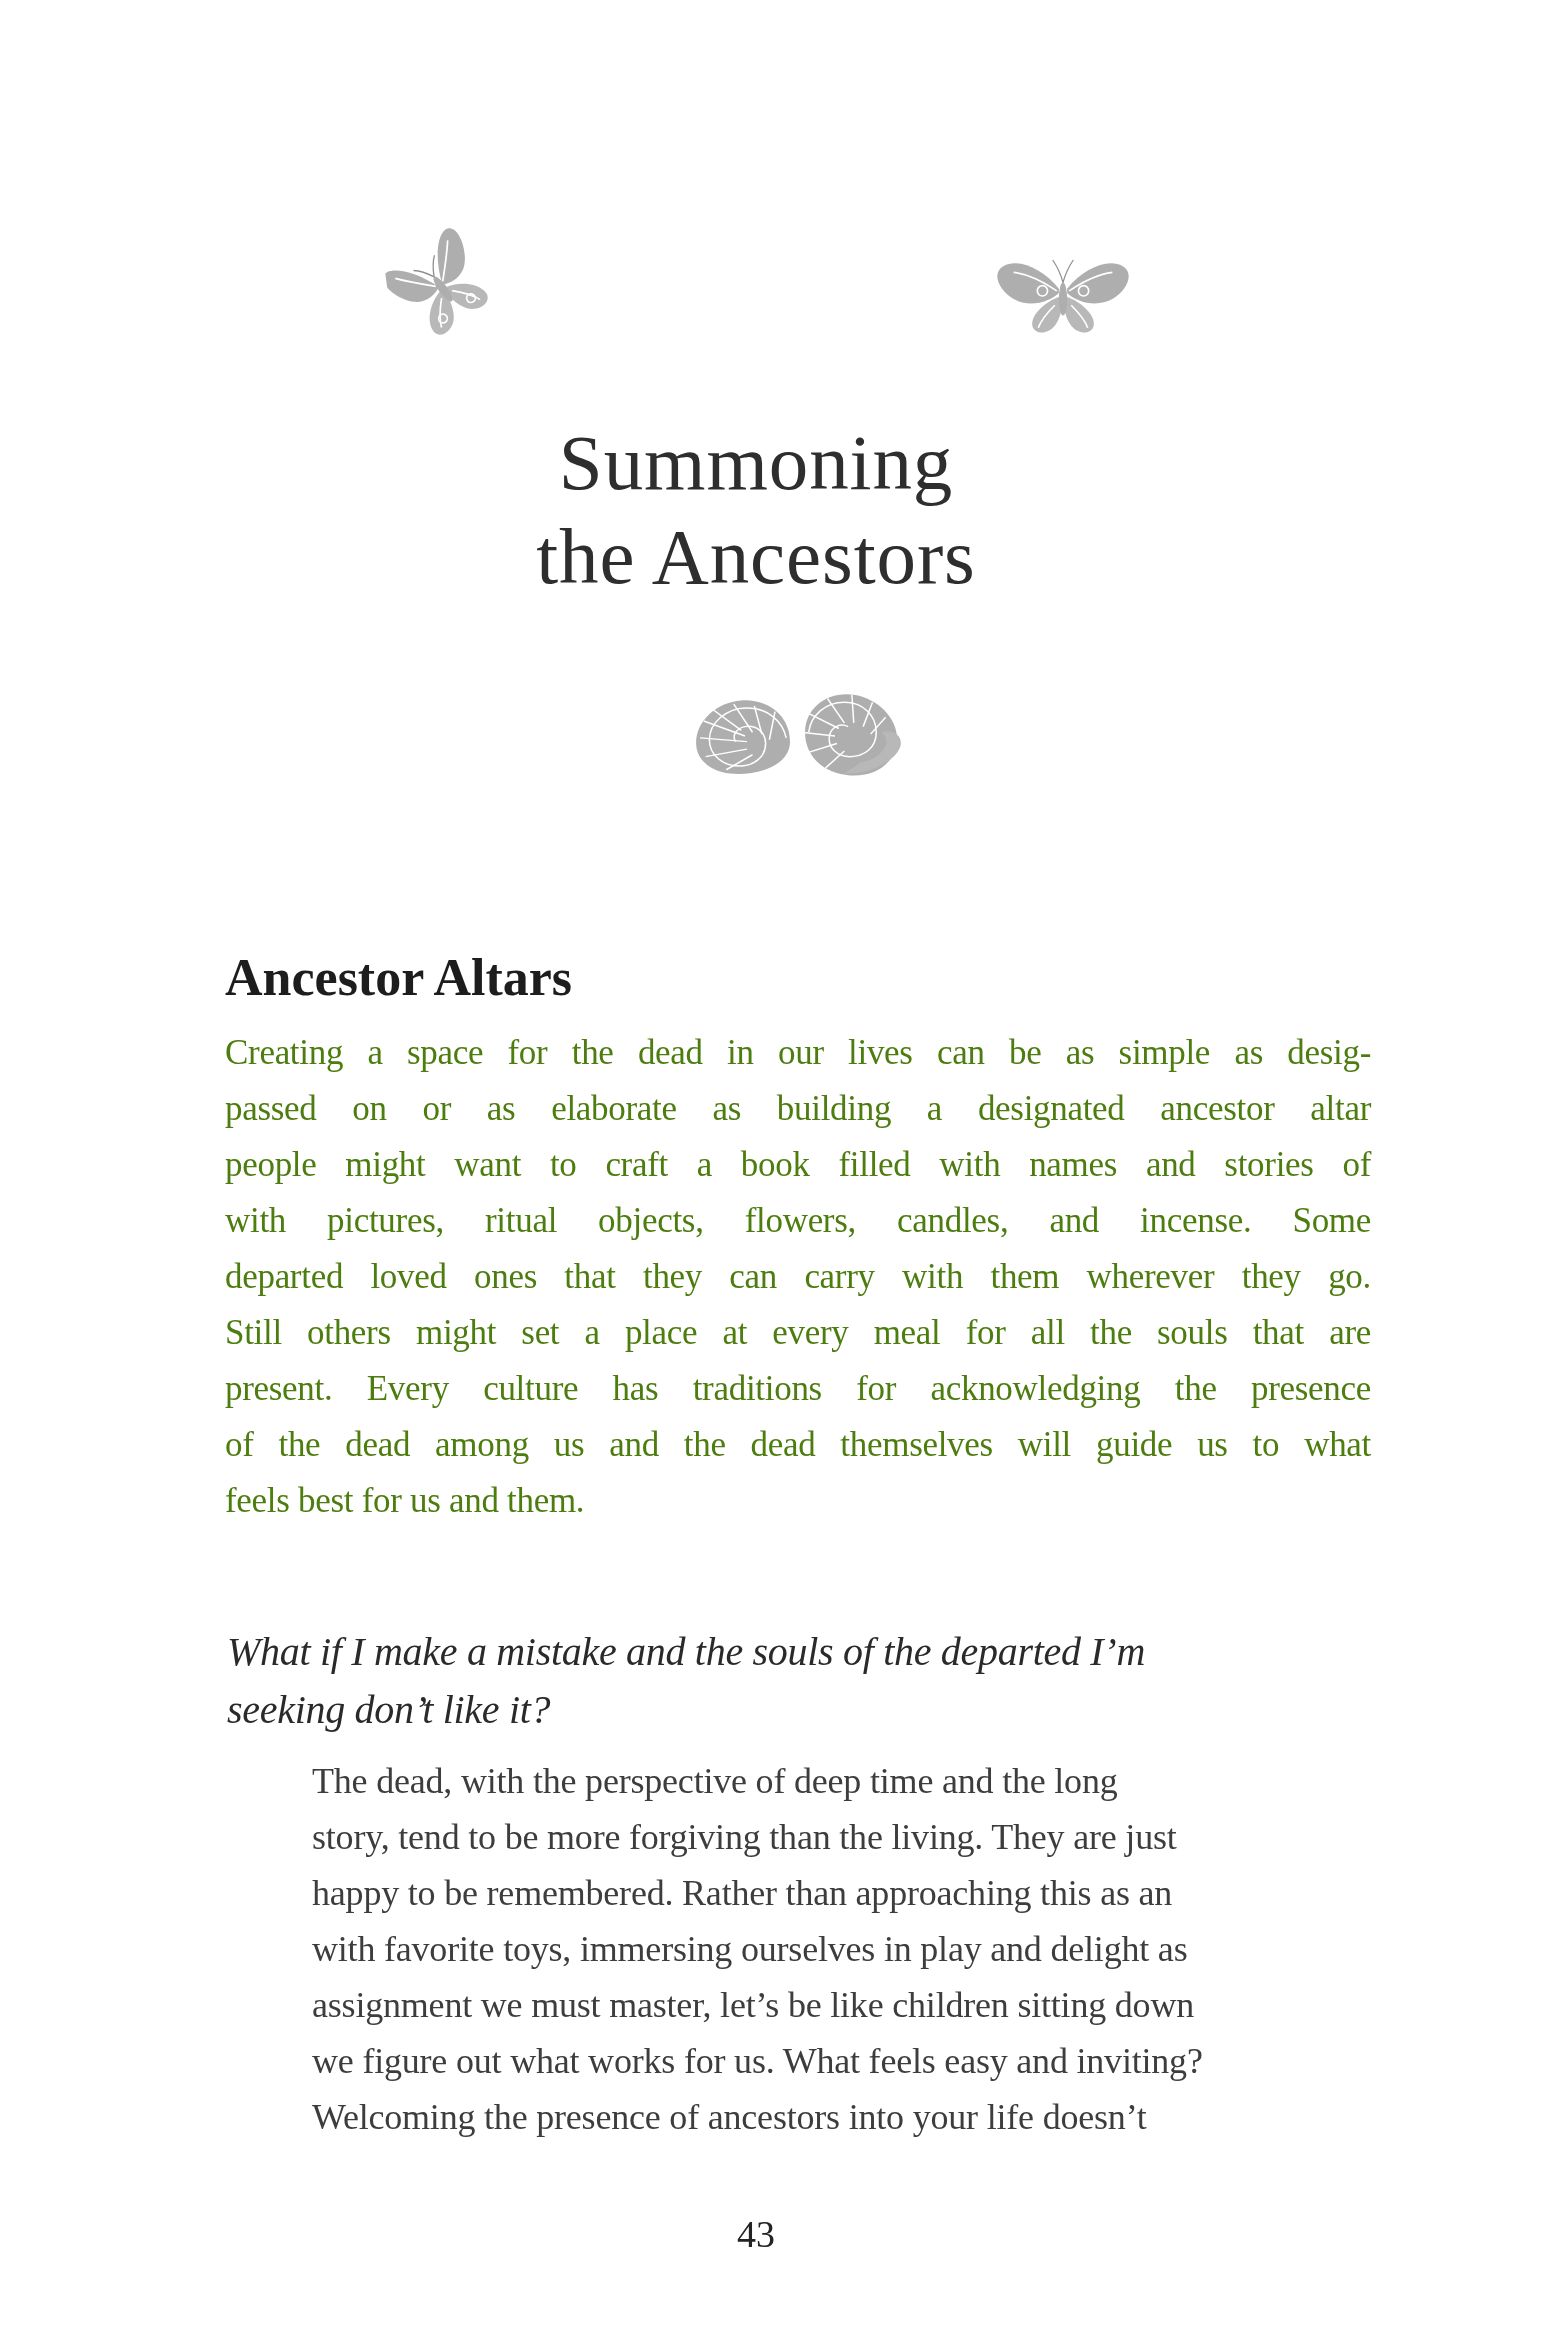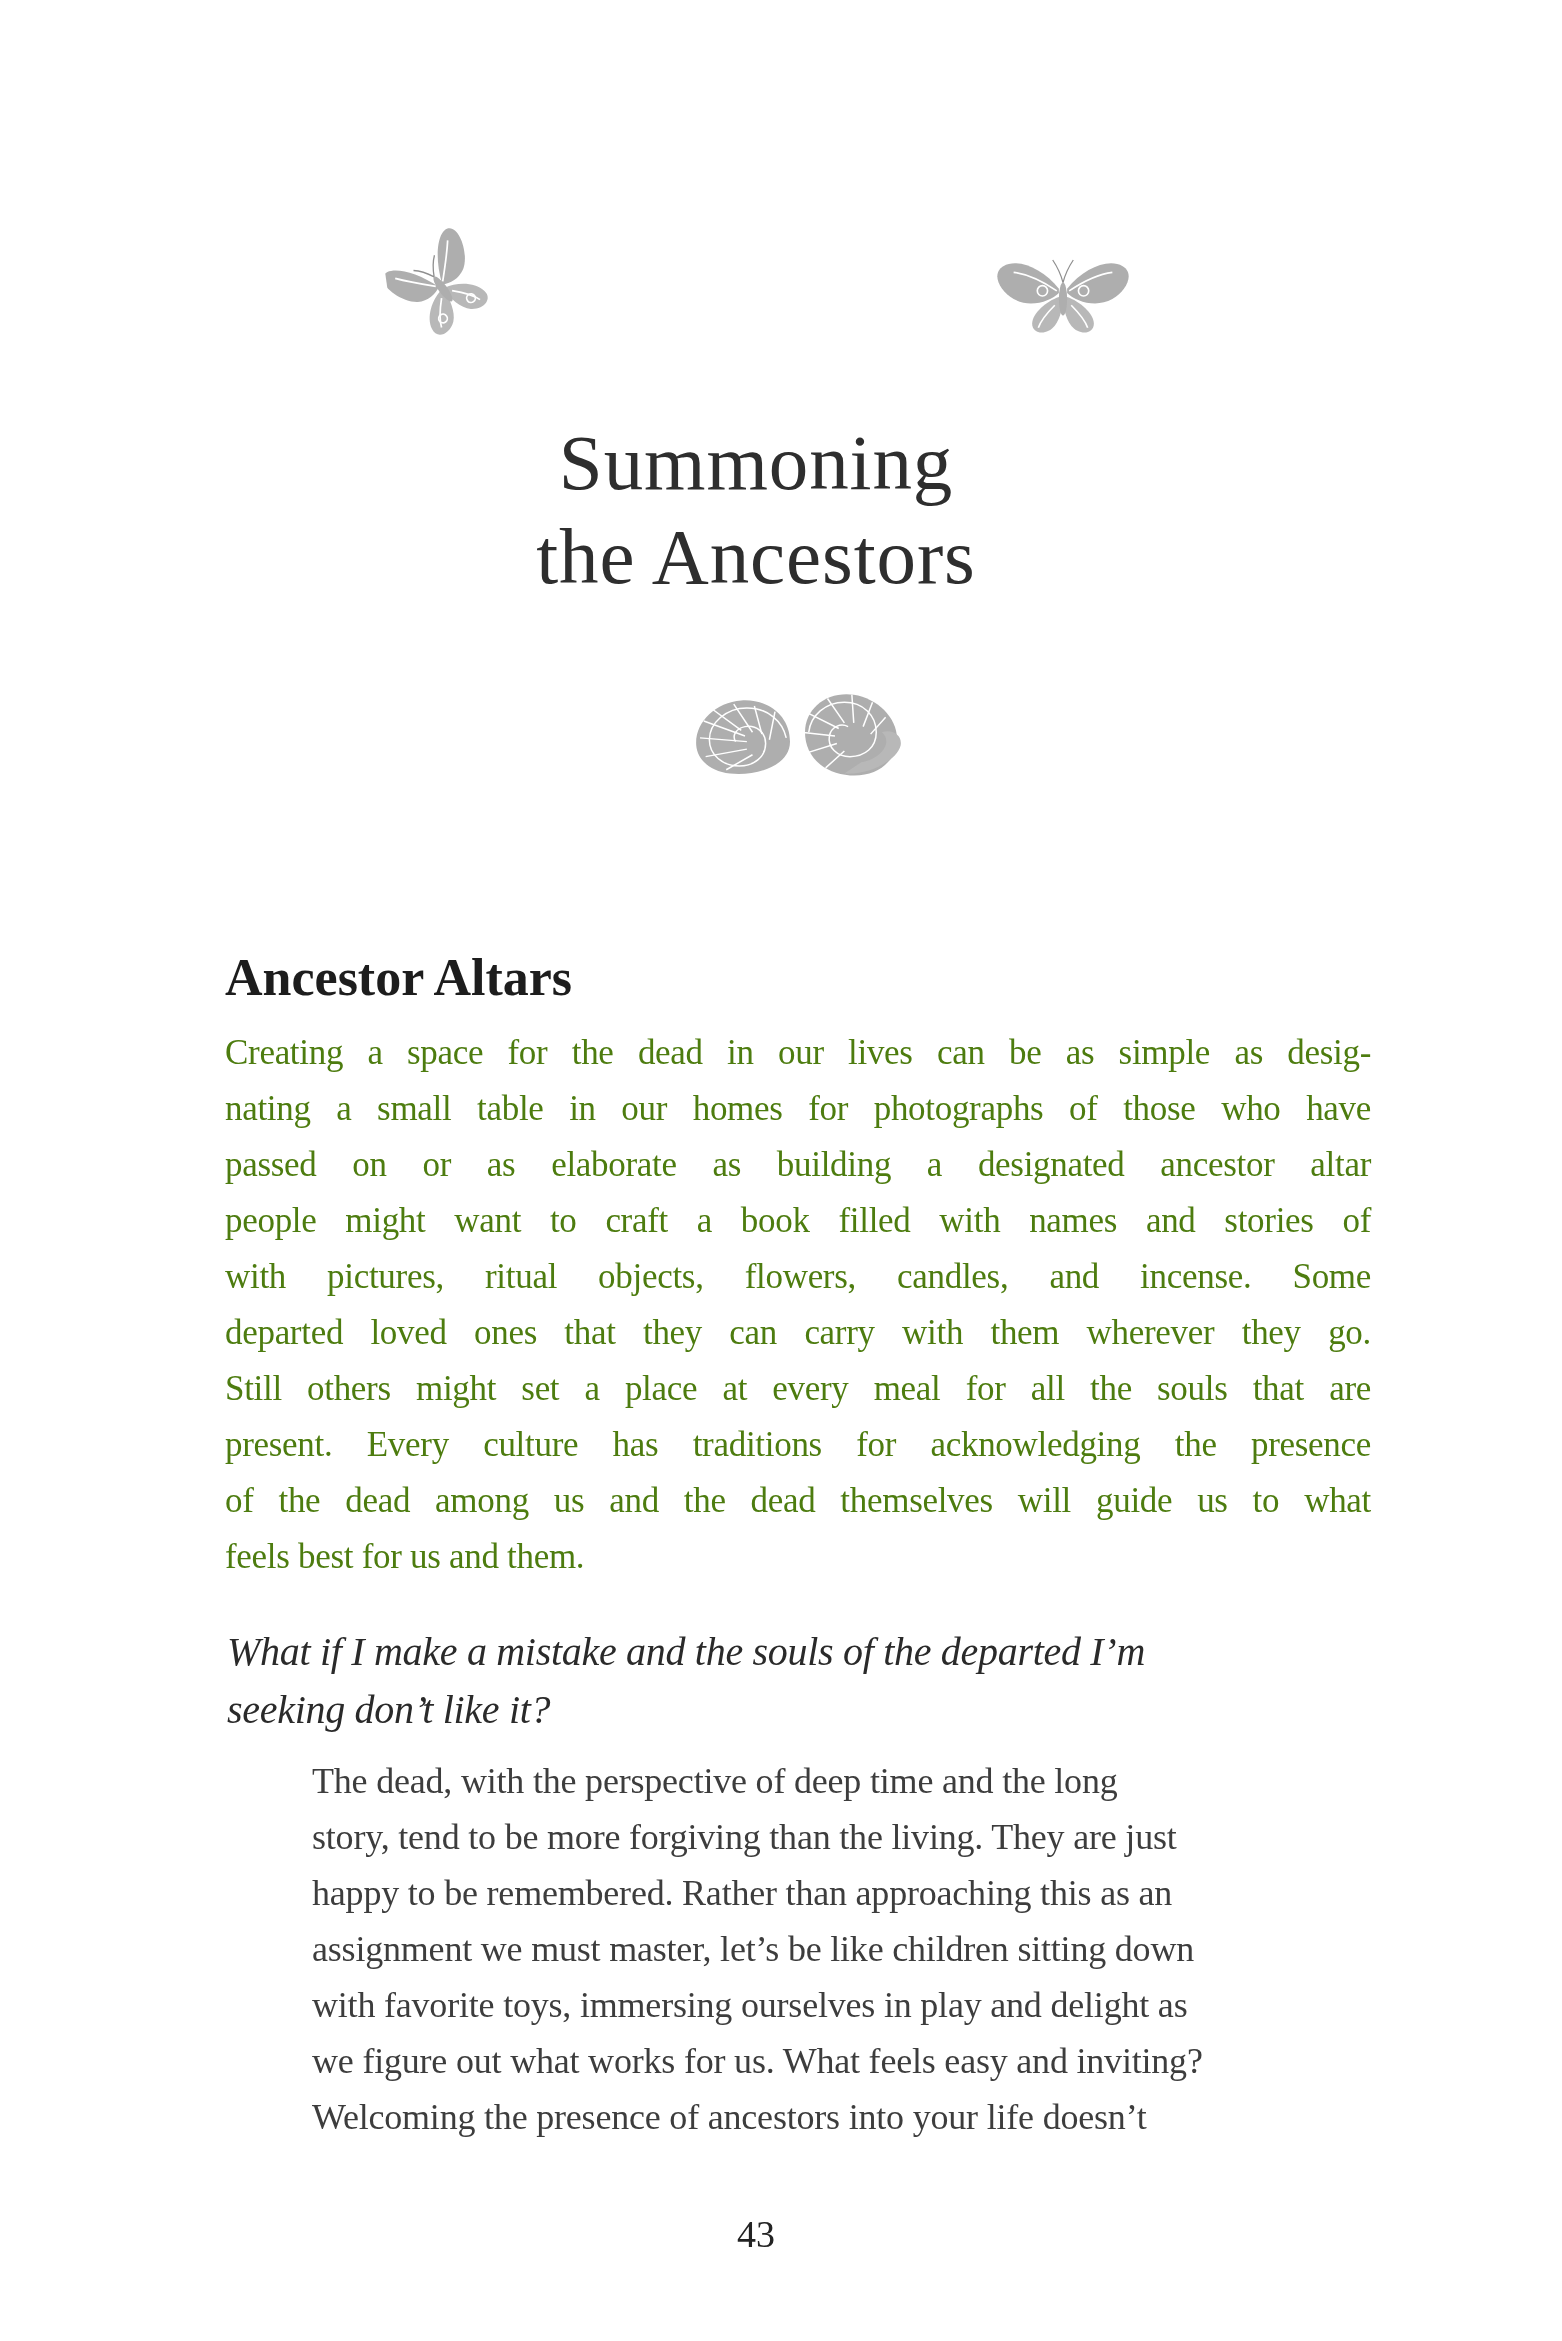--- a/index.html
+++ b/index.html
@@ -144,21 +144,20 @@
       <path class="hatch" d="M164,48 L128,30 M160,56 L124,52 M162,64 L130,74 M170,72 L150,90 M170,42 L152,16 M180,42 L178,12 M190,46 L200,20 M198,54 L214,36"></path>
     </svg>
   </div>
 
   <div class="content">
     <div class="section-heading">Ancestor Altars</div>
     <div class="body-par">
 
         <div class="pline">Creating a space for the dead in our lives can be as simple as desig-</div>
 
-        <div class="pline">nating a small table in our homes for photographs of those who have</div>
 
         <div class="pline">passed on or as elaborate as building a designated ancestor altar</div>
 
         <div class="pline">people might want to craft a book filled with names and stories of</div>
 
         <div class="pline">with pictures, ritual objects, flowers, candles, and incense. Some</div>
 
         <div class="pline">departed loved ones that they can carry with them wherever they go.</div>
 
         <div class="pline">Still others might set a place at every meal for all the souls that are</div>
@@ -179,23 +178,23 @@
     </div>
 
   <div class="answer">
 
       <div>The dead, with the perspective of deep time and the long</div>
 
       <div>story, tend to be more forgiving than the living. They are just</div>
 
       <div>happy to be remembered. Rather than approaching this as an</div>
 
+      <div>with favorite toys, immersing ourselves in play and delight as</div>
+
       <div>assignment we must master, let’s be like children sitting down</div>
-
-      <div>with favorite toys, immersing ourselves in play and delight as</div>
 
       <div>we figure out what works for us. What feels easy and inviting?</div>
 
       <div>Welcoming the presence of ancestors into your life doesn’t</div>
     </div>
 
   <div class="page-number">43</div>
 
 </div>
 

